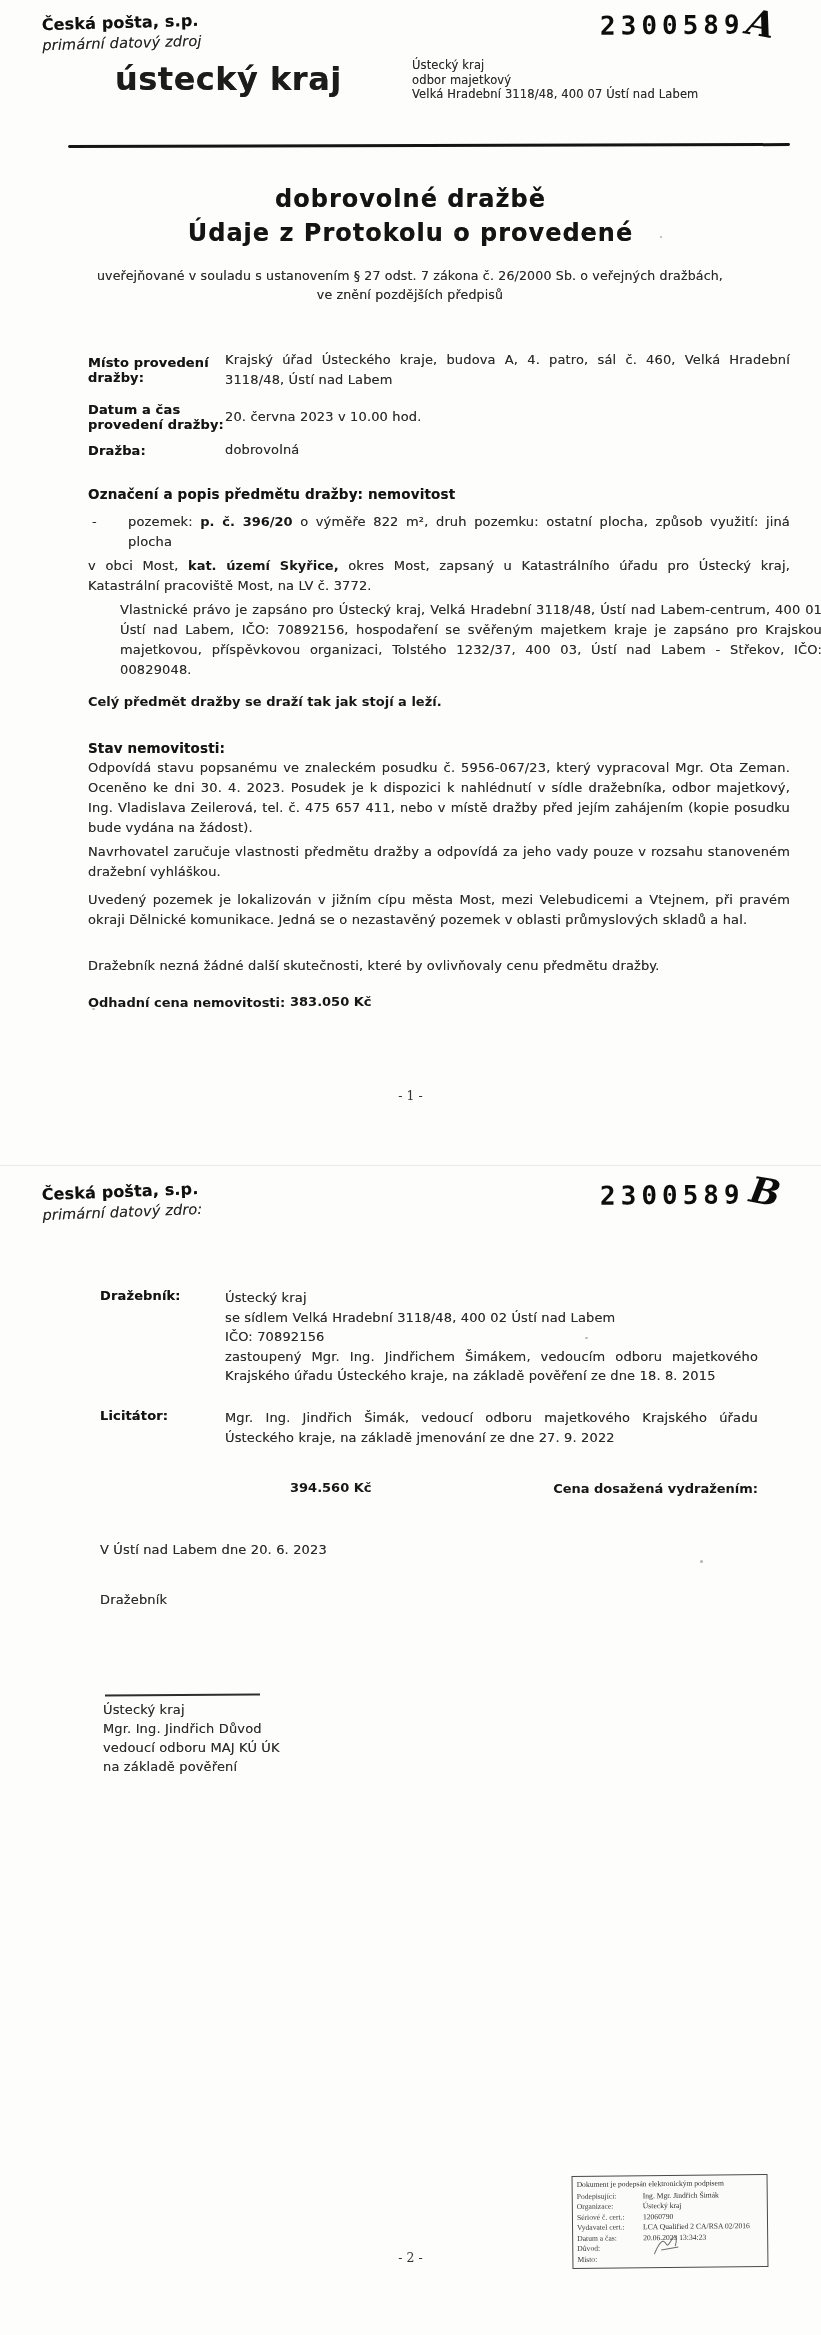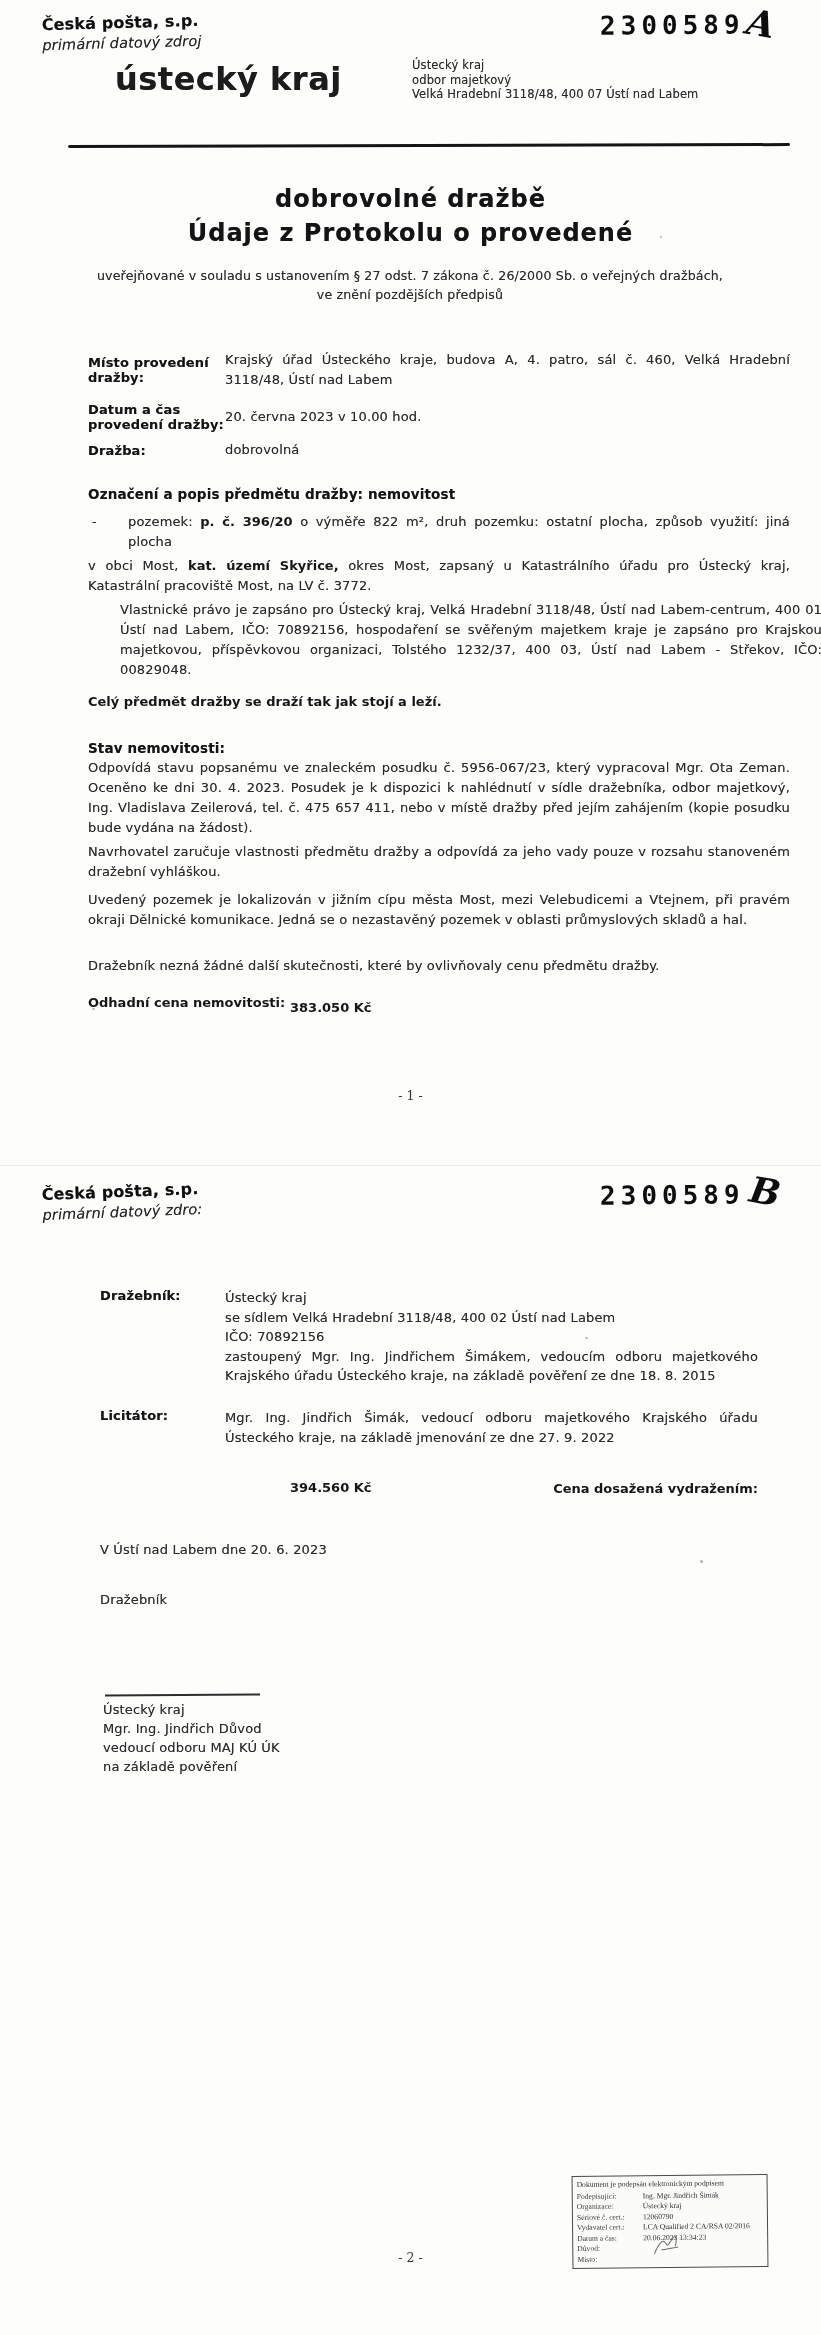--- a/index.html
+++ b/index.html
@@ -112,21 +112,21 @@
   <div class="abs para just txt" style="left:88px;top:758px;width:702px;">Odpovídá stavu popsanému ve znaleckém posudku č. 5956-067/23, který vypracoval Mgr. Ota Zeman. Oceněno ke dni 30. 4. 2023. Posudek je k dispozici k nahlédnutí v sídle dražebníka, odbor majetkový, Ing. Vladislava Zeilerová, tel. č. 475 657 411, nebo v místě dražby před jejím zahájením (kopie posudku bude vydána na žádost).</div>
 
   <div class="abs para just txt" style="left:88px;top:890px;width:702px;">Uvedený pozemek je lokalizován v jižním cípu města Most, mezi Velebudicemi a Vtejnem, při pravém okraji Dělnické komunikace. Jedná se o nezastavěný pozemek v oblasti průmyslových skladů a hal.</div>
 
   <div class="abs para just txt" style="left:88px;top:842px;width:702px;">Navrhovatel zaručuje vlastnosti předmětu dražby a odpovídá za jeho vady pouze v rozsahu stanoveném dražební vyhláškou.</div>
 
   <div class="abs para txt" style="left:88px;top:956px;width:702px;">Dražebník nezná žádné další skutečnosti, které by ovlivňovaly cenu předmětu dražby.</div>
 
   <div class="abs" style="left:88px;top:992px;width:702px;">
     <span class="para b">Odhadní cena nemovitosti:</span>
-    <span class="abs para b" style="left:202px;top:6px;">383.050 Kč</span>
+    <span class="abs para b" style="left:202px;top:0;">383.050 Kč</span>
   </div>
 
   <div class="abs pageno" style="left:0;top:1088px;">- 1 -</div>
 
   <div class="pagebreak" style="top:1165px;"></div>
 
   <div class="abs postal" style="left:42px;top:1182px;transform:rotate(-2.2deg);">
     <div class="n txt">Česká pošta, s.p.</div>
     <div class="s txt">primární datový zdro:</div>
   </div>

